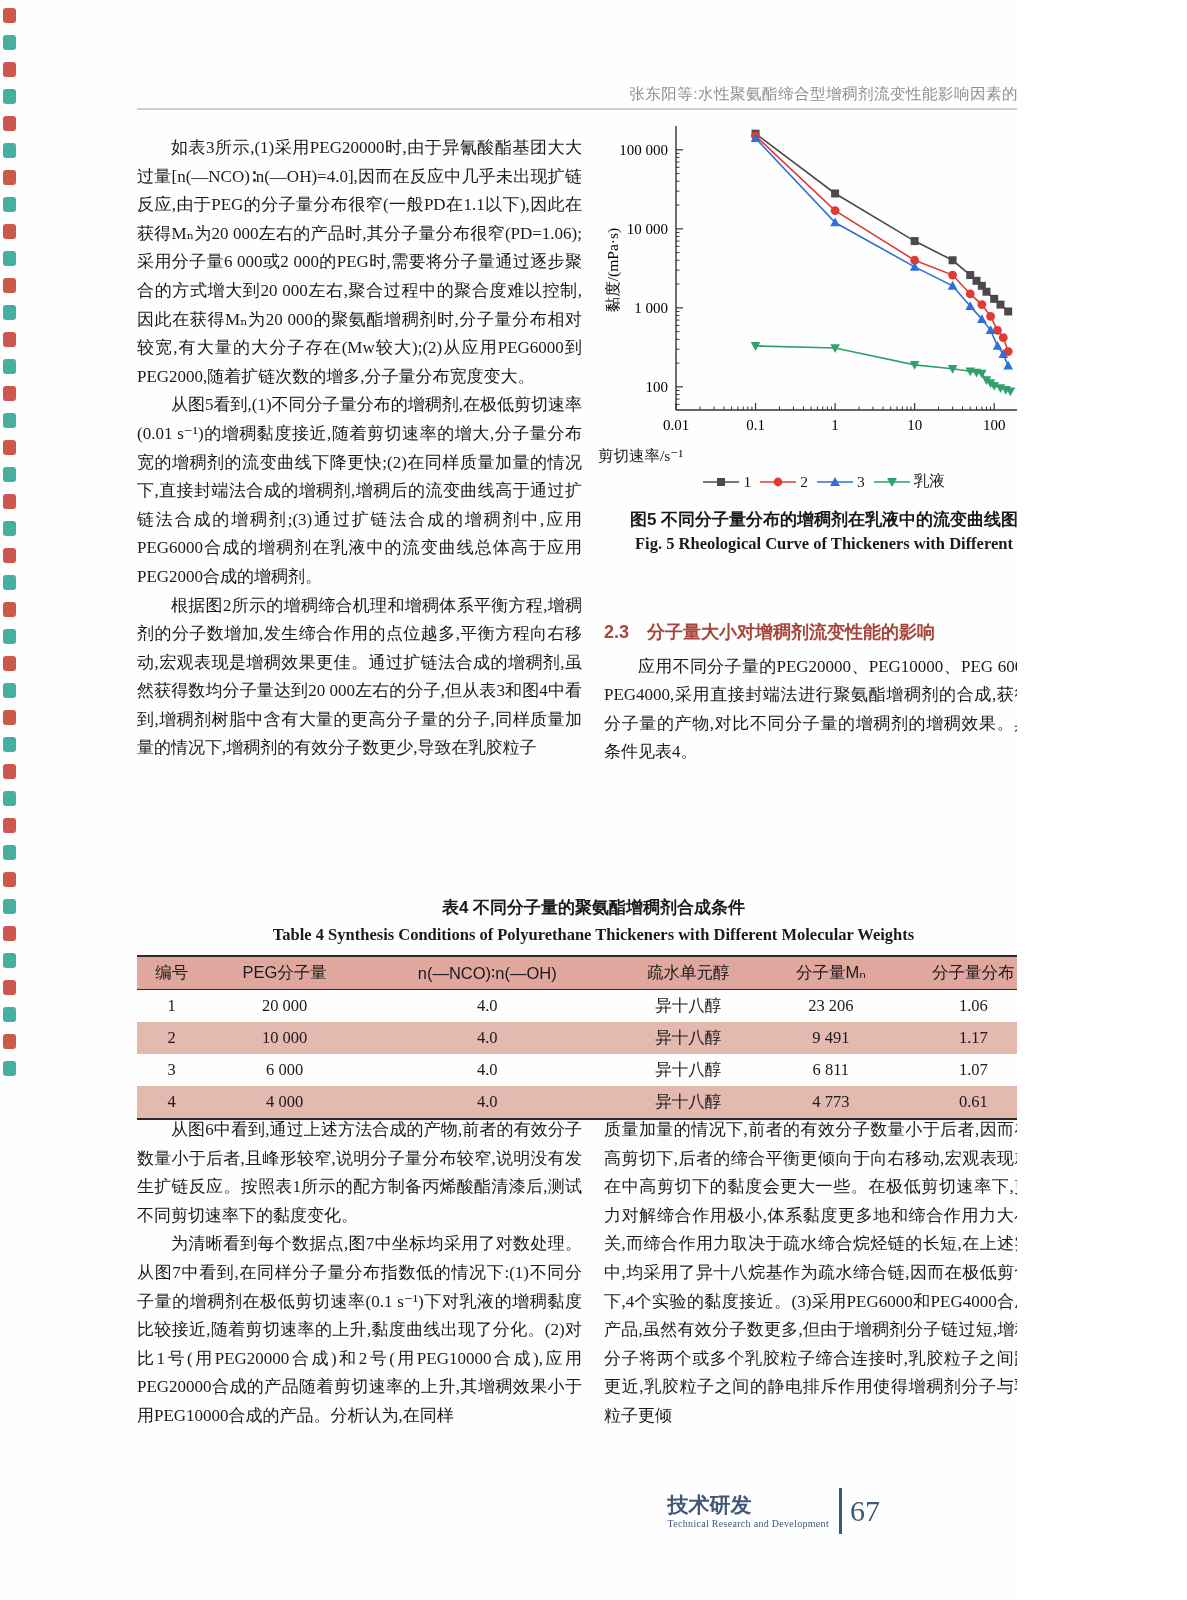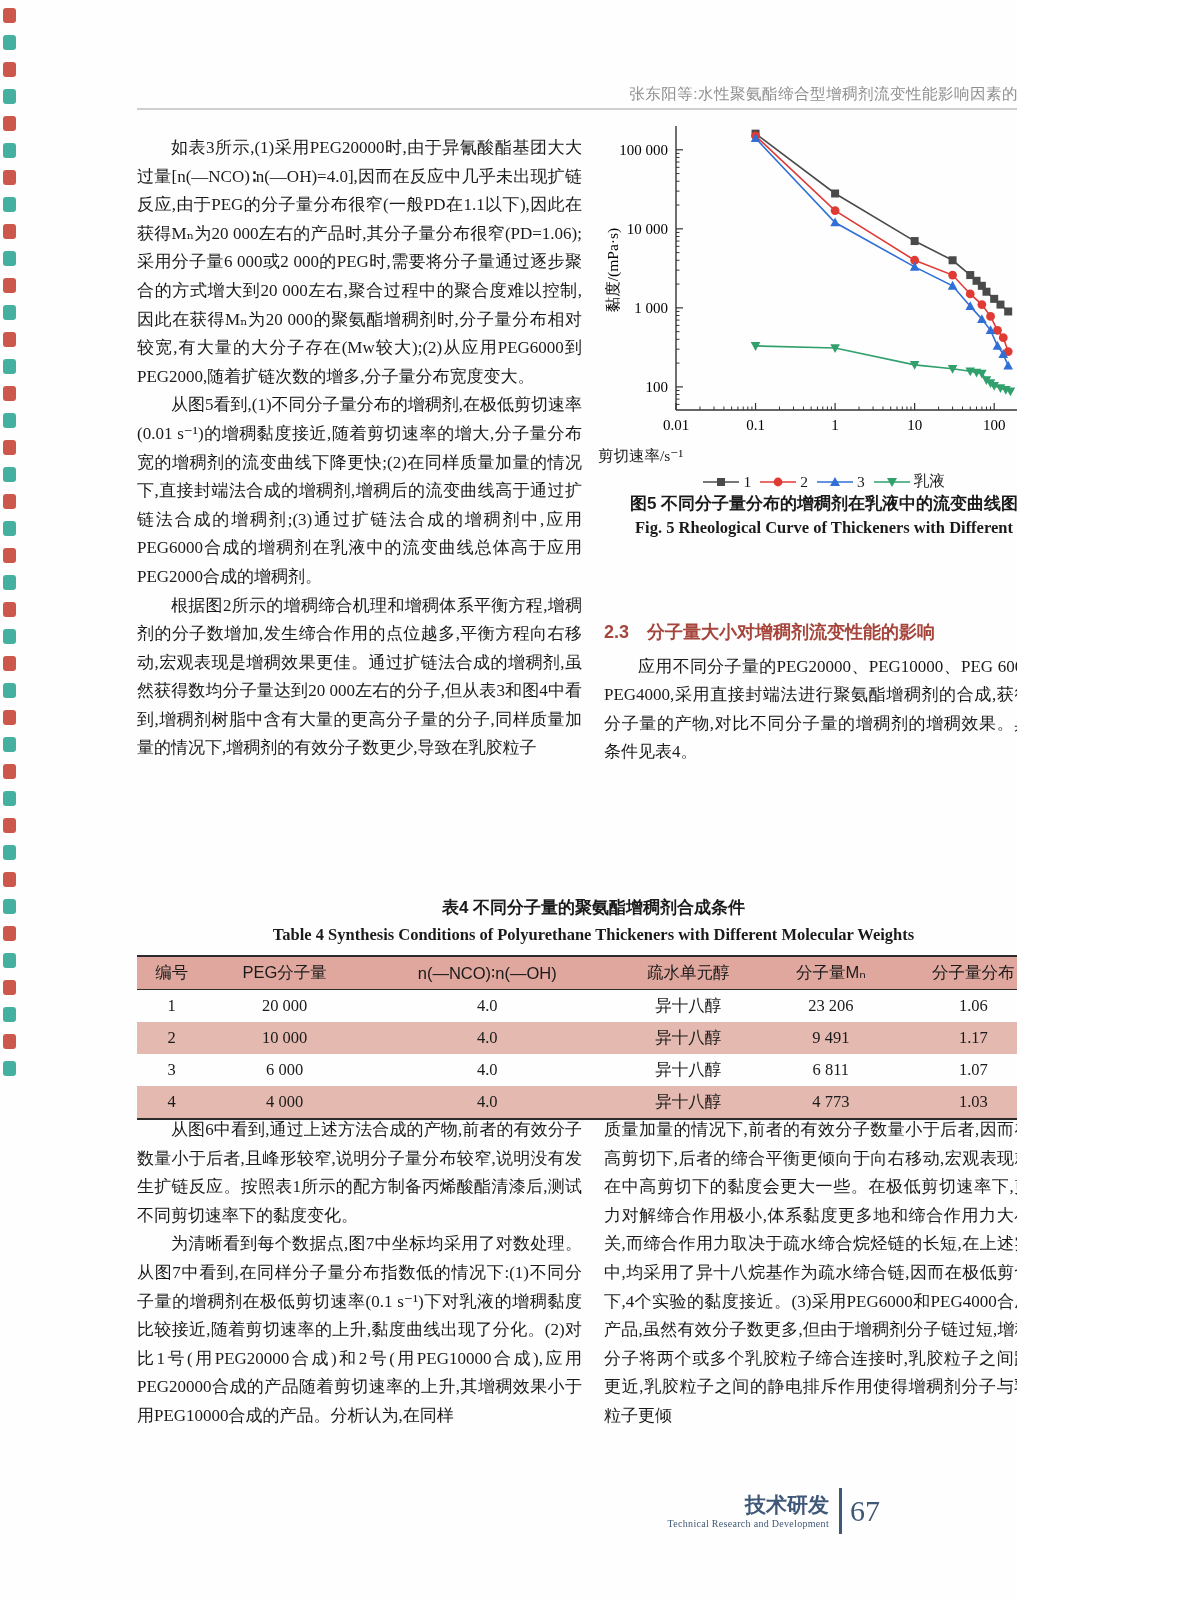--- a/index.html
+++ b/index.html
@@ -18,40 +18,40 @@
   .col p.noindent{text-indent:0;}
   .col-left{left:137px;top:134px;}
   .col-right{left:604px;top:612px;}
   .col-left2{left:137px;top:1116px;}
   .col-right2{left:604px;top:1116px;}
   
   .figure{position:absolute;left:598px;top:118px;width:452px;}
   .chart-xlabel{text-align:left;font-size:15.5px;margin-top:-6px;}
   .chart-legend{display:flex;justify-content:center;align-items:center;gap:9px;margin-top:4px;font-size:15.5px;}
   .legend-item{display:flex;align-items:center;gap:4px;}
-  .fig-caption-zh{text-align:center;font-weight:bold;font-size:17px;
+  .fig-caption-zh{margin-top:16px;text-align:center;font-weight:bold;font-size:17px;
     font-family:"Liberation Sans","DejaVu Sans",sans-serif;}
   .fig-caption-en{text-align:center;font-weight:bold;font-size:16.5px;line-height:25px;}
   
   .sec-head{display:flex;gap:18px;align-items:baseline;margin:6px 0 6px 0;color:#a6453c;
     font-family:"Liberation Sans","DejaVu Sans",sans-serif;font-weight:bold;font-size:18px;text-indent:0;}
   
   .table-block{position:absolute;left:137px;top:896px;width:913px;}
   .tbl-title-zh{text-align:center;font-family:"Liberation Sans","DejaVu Sans",sans-serif;
     font-weight:bold;font-size:17px;margin-bottom:6px;}
   .tbl-title-en{text-align:center;font-weight:bold;font-size:16.5px;margin-bottom:10px;}
   table.data{width:100%;border-collapse:collapse;font-size:16.5px;
     border-top:2px solid #2b2b2b;border-bottom:2px solid #2b2b2b;}
   table.data th{background:#dfa79d;font-weight:normal;padding:5px 4px;
     font-family:"Liberation Sans","DejaVu Sans",sans-serif;border-bottom:1.5px solid #2b2b2b;}
   table.data td{padding:5px 4px;text-align:center;}
   table.data tr.alt{background:#e4b9b0;}
   
   .footer{position:absolute;right:137px;top:1488px;display:flex;align-items:center;color:#3f5877;}
-  .footer .zh-en{text-align:right;line-height:1;}
+  .footer .zh-en{text-align:left;line-height:1;}
   .footer .zh{font-family:"Liberation Sans","DejaVu Sans",sans-serif;font-weight:bold;font-size:21px;}
   .footer .en{font-size:10px;margin-top:4px;letter-spacing:.3px;}
   .footer .bar{width:3px;height:46px;background:#3f5877;margin:0 8px 0 10px;}
   .footer .pn{font-size:30px;}
   svg text{font-family:"Liberation Serif","DejaVu Serif",serif;}
 </style>
 </head>
 <body>
 
 <div class="page">
@@ -324,21 +324,21 @@
             <td>异十八醇</td>
             <td>6 811</td>
             <td>1.07</td>
           </tr>
           <tr class="alt">
             <td>4</td>
             <td>4 000</td>
             <td>4.0</td>
             <td>异十八醇</td>
             <td>4 773</td>
-            <td>1.03</td>
+            <td>0.61</td>
           </tr>
         </tbody>
     </table>
   </div>
 
   <div class="col col-left2">
     <p>从图6中看到,通过上述方法合成的产物,前者的有效分子数量小于后者,且峰形较窄,说明分子量分布较窄,说明没有发生扩链反应。按照表1所示的配方制备丙烯酸酯清漆后,测试不同剪切速率下的黏度变化。</p>
     <p>为清晰看到每个数据点,图7中坐标均采用了对数处理。从图7中看到,在同样分子量分布指数低的情况下:(1)不同分子量的增稠剂在极低剪切速率(0.1 s⁻¹)下对乳液的增稠黏度比较接近,随着剪切速率的上升,黏度曲线出现了分化。(2)对比1号(用PEG20000合成)和2号(用PEG10000合成),应用PEG20000合成的产品随着剪切速率的上升,其增稠效果小于用PEG10000合成的产品。分析认为,在同样</p>
   </div>
 

